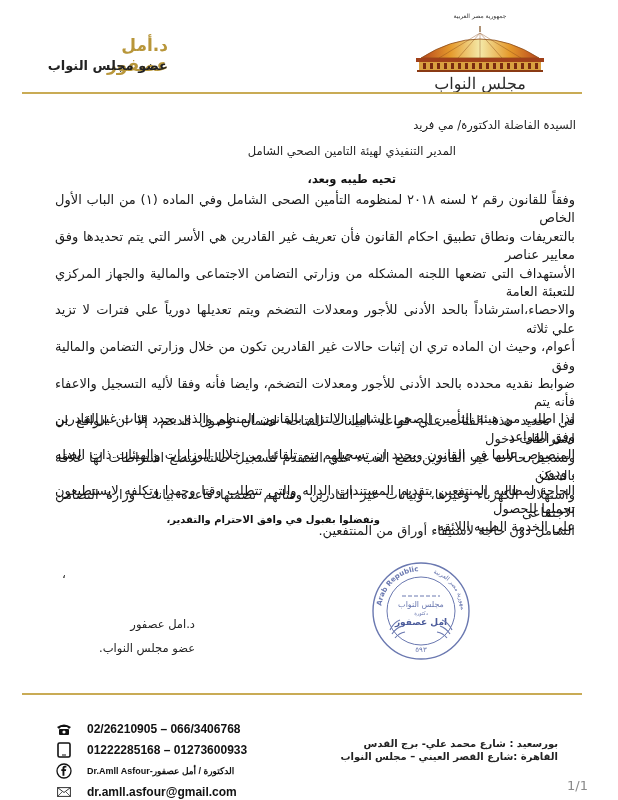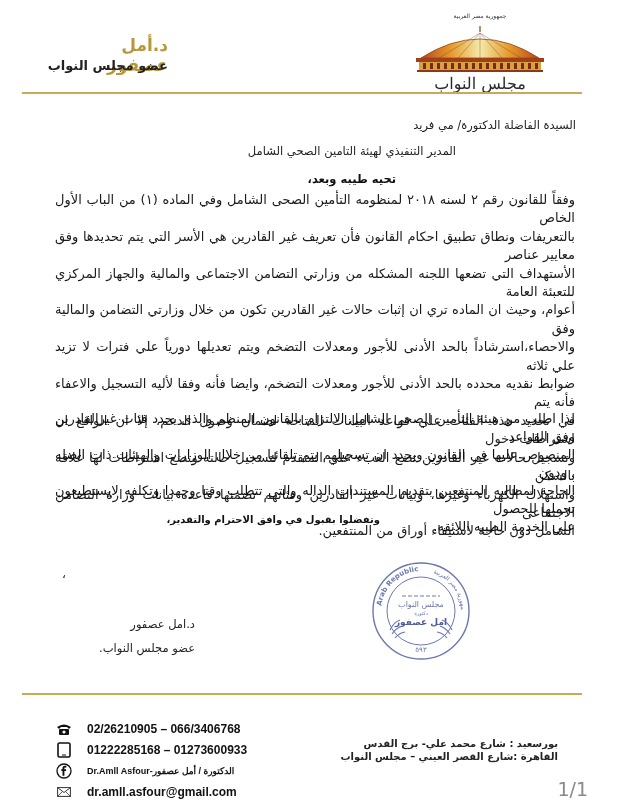--- a/index.html
+++ b/index.html
@@ -52,21 +52,21 @@
     
     .footer-contacts { position: absolute; left: 55px; top: 718px; width: 240px; }
     .contact-row { position: relative; height: 21px; display: flex; align-items: center; }
     .contact-icon { width: 18px; height: 16px; display: inline-flex; align-items: center; justify-content: center; margin-right: 14px; color: #111; }
     .contact-text { font-family: "Liberation Sans", sans-serif; font-weight: bold; font-size: 12px; color: #111; white-space: nowrap; }
     .contact-text.small { font-size: 9px; }
     .contact-text.email { font-size: 12px; }
 
     .footer-address { position: absolute; right: 60px; top: 737px; direction: rtl; text-align: right; font-size: 10px; font-weight: bold; color: #222; line-height: 13px; }
 
-    .page-indicator { position: absolute; right: 30px; top: 778px; font-family: "DejaVu Sans", sans-serif; font-size: 19px; color: #8a8a8a; }
+    .page-indicator { position: absolute; right: 30px; top: 778px; font-family: "DejaVu Sans", sans-serif; font-size: 13px; color: #8a8a8a; }
   </style>
 </head>
 <body>
 
 <div class="page">
 
   <div class="header">
     <div class="hdr-name rtl">د.أمل عصفور</div>
     <div class="hdr-role rtl">عضو مجلس النواب</div>
 
@@ -121,22 +121,22 @@
   <div class="gold-rule top"></div>
 
   <div class="salutation rtl">السيدة الفاضلة الدكتورة/ مي فريد</div>
   <div class="addressee rtl">المدير التنفيذي لهيئة التامين الصحي الشامل</div>
   <div class="greeting rtl">تحيه طيبه وبعد،</div>
 
   <div class="para1">
     <span>وفقاً للقانون رقم ٢ لسنه ٢٠١٨ لمنظومه التأمين الصحى الشامل وفي الماده (١) من الباب الأول الخاص</span>
     <span>بالتعريفات ونطاق تطبيق احكام القانون فأن تعريف غير القادرين هي الأسر التي يتم تحديدها وفق معايير عناصر</span>
     <span>الأستهداف التي تضعها اللجنه المشكله من وزارتي التضامن الاجتماعى والمالية والجهاز المركزي للتعبئة العامة</span>
+    <span>والاحصاء،استرشاداً بالحد الأدنى للأجور ومعدلات التضخم ويتم تعديلها دورياً علي فترات لا تزيد علي ثلاثه</span>
     <span>أعوام، وحيث ان الماده تري ان إثبات حالات غير القادرين تكون من خلال وزارتي التضامن والمالية وفق</span>
-    <span>والاحصاء،استرشاداً بالحد الأدنى للأجور ومعدلات التضخم ويتم تعديلها دورياً علي فترات لا تزيد علي ثلاثه</span>
     <span>ضوابط نقديه محدده بالحد الأدنى للأجور ومعدلات التضخم، وايضا فأنه وفقا لأليه التسجيل والاعفاء فأنه يتم</span>
     <span>في تحديد هذه الفئات علي قواعد البيانات المتاحه لضمان وصول الدعم، إلا ان الواقع ان اشتراطات دخول</span>
     <span>وتسجيل حالات غير القادرين تضع العبء علي المتقدم لتسجيل حالته وتضع اشتراطات لها علاقه بالسكن</span>
     <span>واستهلاك الكهرباء وغيرها، وبيانات غير القادرين وفئاتهم تضمنها قاعده بيانات وزارة التضامن الاجتماعى</span>
     <span>الشامل دون حاجة لاستيفاء أوراق من المنتفعين.</span>
   </div>
 
   <div class="para2">
     <span>لذا اطلب من هيئة التأمين الصحى الشامل الالتزام بالقانون المنظم والذى يحدد فئات غيرالقادرين وفق القواعد</span>
     <span>المنصوص عليها في القانون ويحدد ان تسجيلهم يتم تلقائيا من خلال الوزارات والهيئات ذات الصله ، ودون</span>

